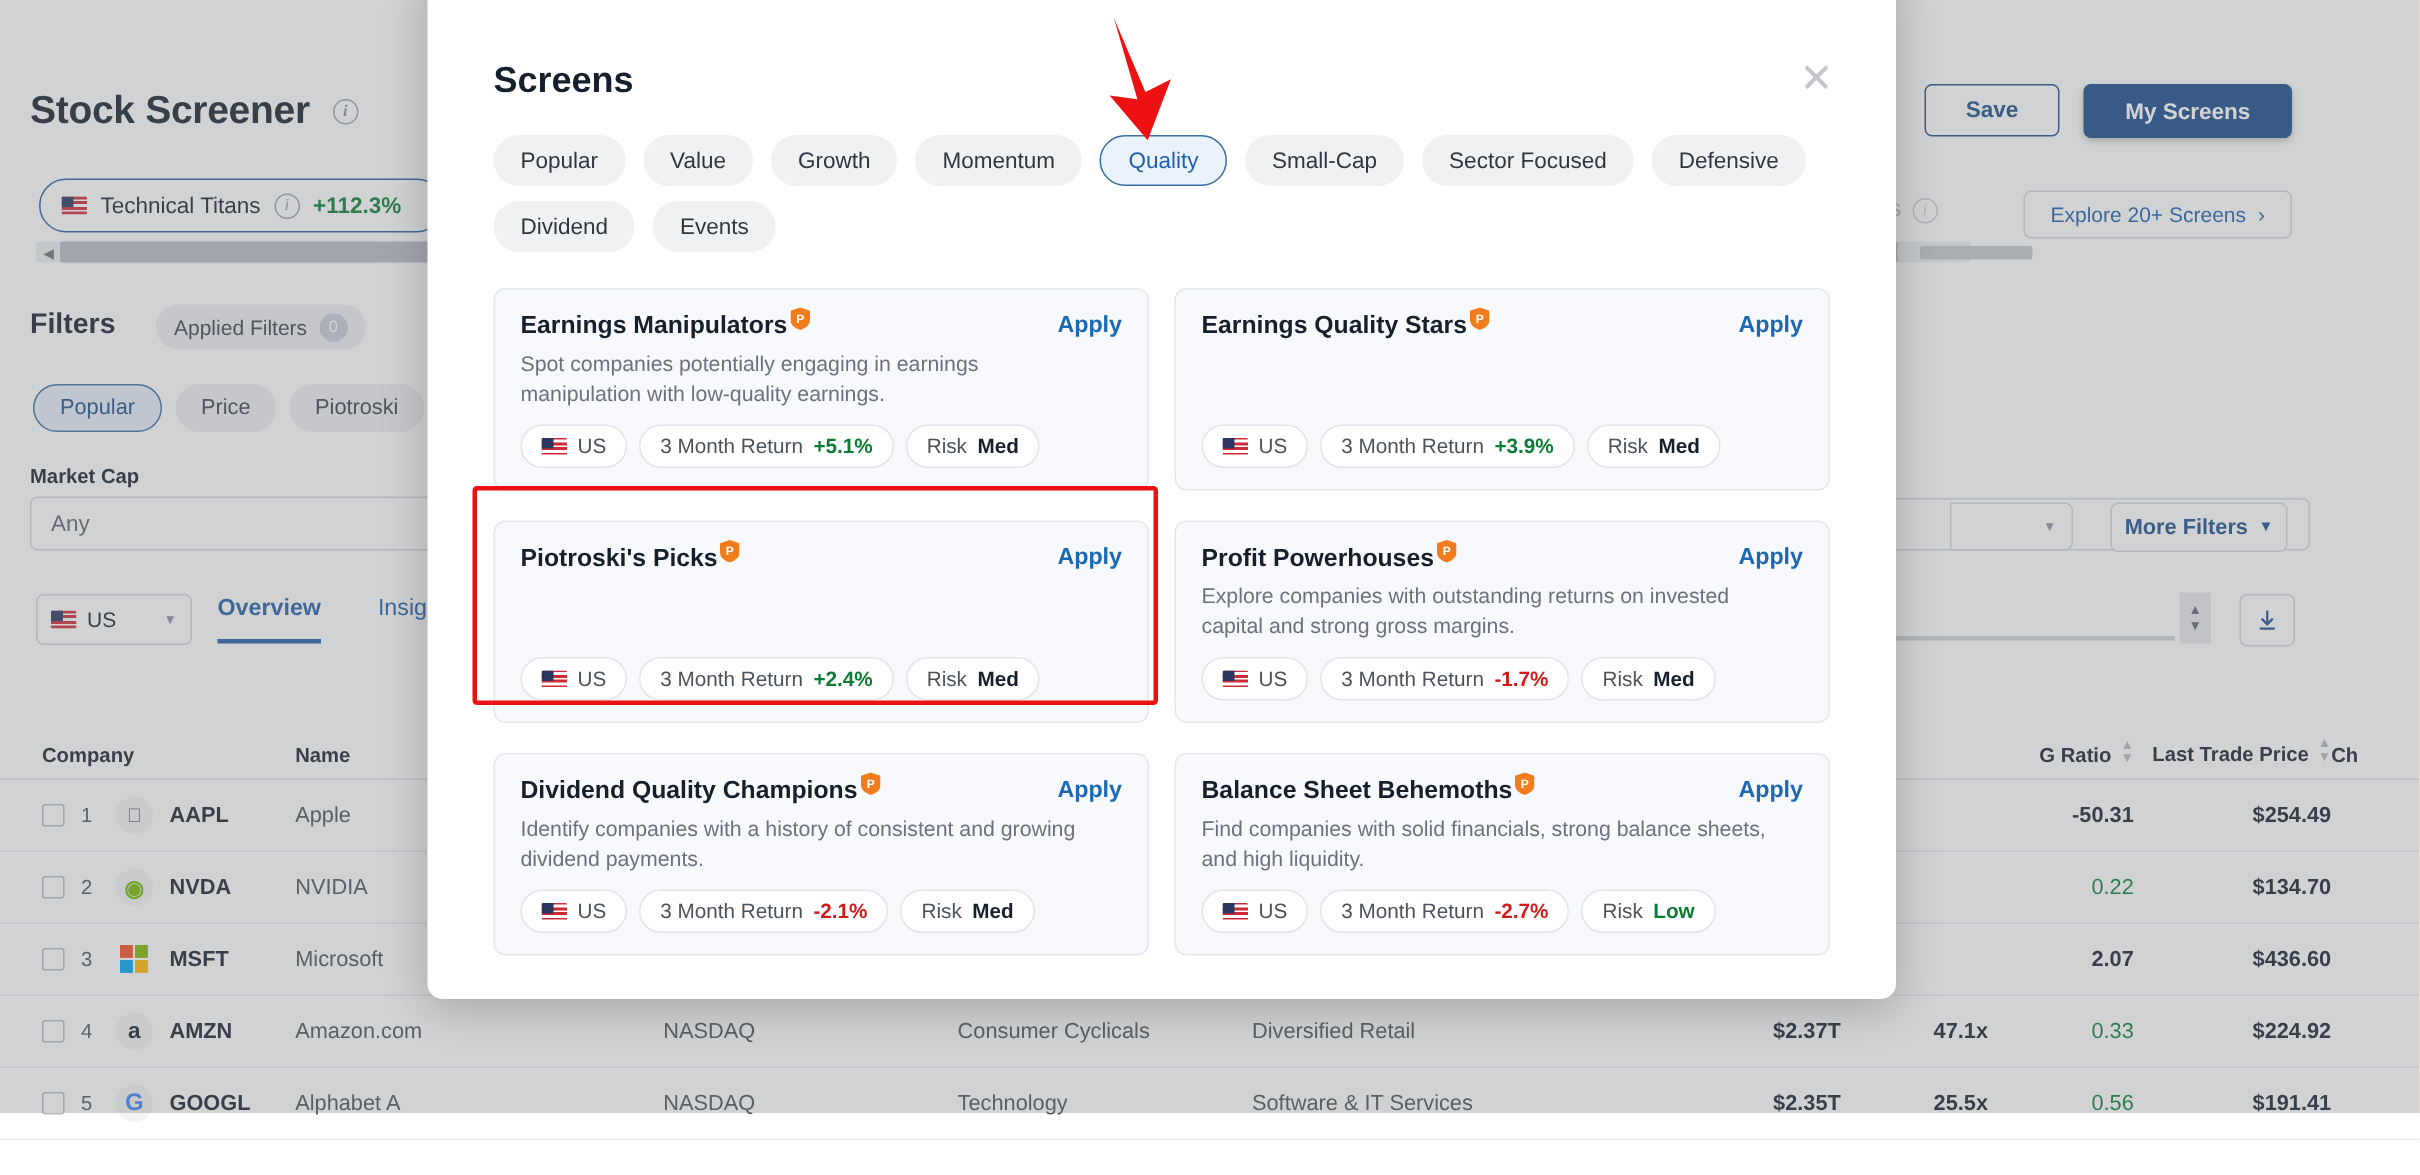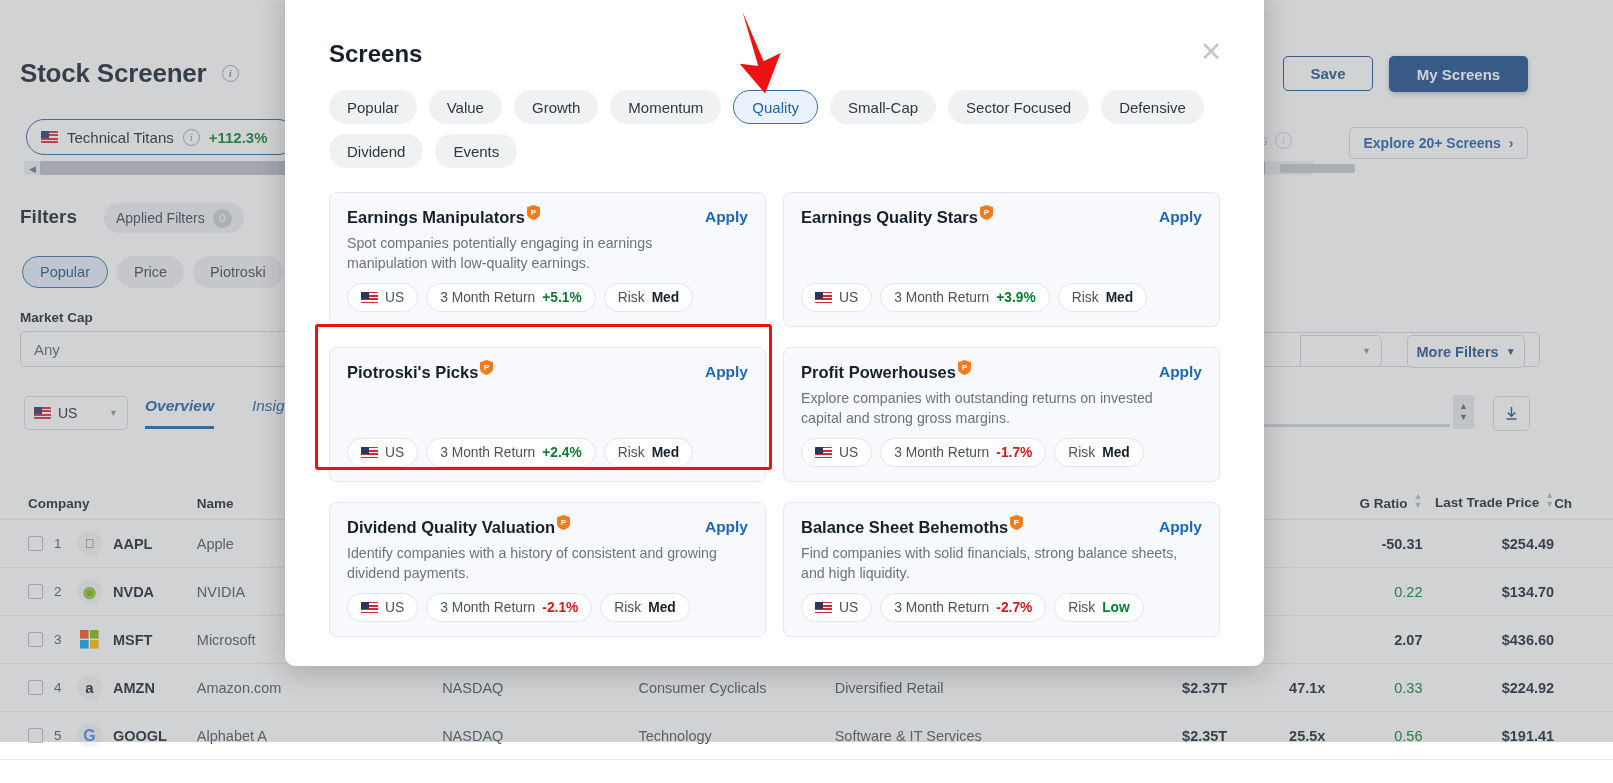--- a/index.html
+++ b/index.html
@@ -35,31 +35,31 @@
   .pillrow { position: absolute; left: 22px; top: 256px; display: flex; gap: 9px; }
   .pill { height: 32px; padding: 0 17px; border-radius: 17px; background: #eeeff1; display: flex; align-items: center; font-size: 14.5px; color: #3b444d; }
   .pill.active { background: #e4edf7; border: 1.3px solid #3a6ea5; color: #1c4f86; }
 
   .mcap-label { position: absolute; left: 20px; top: 310px; font-size: 13.5px; font-weight: bold; color: #16202c; }
   .mcap-input { position: absolute; left: 20px; top: 331px; width: 330px; height: 36px; border: 1px solid #d3d7db; border-radius: 5px; background: #fff; display: flex; align-items: center; padding: 14px 13px; font-size: 15px; color: #5d656d; }
 
   .us-select { position: absolute; left: 24px; top: 396px; width: 104px; height: 34px; border: 1px solid #d3d7db; border-radius: 5px; background: #fff; display: flex; align-items: center; gap: 7px; padding: 0 9px; font-size: 14px; color: #16202c; }
   .caret { margin-left: auto; font-size: 9px; color: #8b949e; }
 
-  .tabs { position: absolute; left: 145px; top: 397px; display: flex; gap: 38px; font-size: 15.5px; font-style: italic; }
+  .tabs { position: absolute; left: 145px; top: 397px; display: flex; gap: 38px; font-size: 15.5px; }
   .tab { color: #1e5fa8; padding-bottom: 11px; }
   .tab.active { font-weight: bold; border-bottom: 3px solid #1e5fa8; }
 
   .search-metrics { position: absolute; left: 1110px; top: 332px; width: 430px; height: 35px; border: 1px solid #d3d7db; border-radius: 5px; background: #fff; display: flex; align-items: center; padding: 0 13px; font-size: 15px; color: #8c949c; }
   .search-metrics .mag { margin-left: auto; }
 
   .btn-save { position: absolute; left: 1283px; top: 56px; width: 90px; height: 35px; border: 1.4px solid #1e4e87; border-radius: 5px; background: #fff; color: #1e4e87; font-weight: bold; font-size: 15px; display: flex; align-items: center; justify-content: center; }
   .btn-myscreens { position: absolute; left: 1389px; top: 56px; width: 139px; height: 36px; border-radius: 5px; background: #16498a; color: #fff; font-weight: bold; font-size: 15px; display: flex; align-items: center; justify-content: center; box-shadow: 0 2px 5px rgba(0,0,0,.25); }
   .favorites-tab { position: absolute; left: 1222px; top: 131px; font-size: 15.5px; color: #b9bec4; display: flex; align-items: center; gap: 7px; }
-  .btn-explore { position: absolute; left: 1349px; top: 127px; width: 179px; height: 32px; border: 1px solid #d3d7db; border-radius: 5px; background: #fff; color: #1e5fa8; font-weight: bold; font-size: 14px; display: flex; align-items: center; justify-content: center; gap: 8px; }
+  .btn-explore { position: absolute; left: 1349px; top: 127px; width: 179px; height: 32px; border: 1px solid #d3d7db; border-radius: 5px; background: #fff; color: #1e5fa8; font-weight: normal; font-size: 14px; display: flex; align-items: center; justify-content: center; gap: 8px; }
   .hscroll2 { position: absolute; left: 1280px; top: 164px; width: 75px; height: 9px; background: #c3c8cd; border-radius: 2px; }
 
   .sel-right { position: absolute; left: 1300px; top: 335px; width: 82px; height: 32px; border: 1px solid #d3d7db; border-right: 1px solid #d3d7db; border-radius: 0 5px 5px 0; background: #fff; display: flex; align-items: center; justify-content: flex-end; padding-right: 10px; }
   .btn-morefilters { position: absolute; left: 1407px; top: 335px; width: 118px; height: 33px; border: 1px solid #d3d7db; border-radius: 5px; background: #fff; color: #1e4e87; font-weight: bold; font-size: 14.5px; display: flex; align-items: center; justify-content: center; gap: 7px; }
   .stepper { position: absolute; left: 1453px; top: 395px; width: 21px; height: 34px; background: #e7e9eb; display: flex; flex-direction: column; align-items: center; justify-content: center; gap: 2px; }
   .stepper span { font-size: 9px; color: #5d656d; line-height: 1; }
   .btn-download { position: absolute; left: 1493px; top: 396px; width: 37px; height: 35px; border: 1px solid #d3d7db; border-radius: 5px; background: #fff; display: flex; align-items: center; justify-content: center; }
   .ruler { position: absolute; left: 1245px; top: 424px; width: 205px; height: 3px; background: #d0d4d8; }
 
   
@@ -499,21 +499,21 @@
           <div class="tag">
             <span>Risk</span>
             <span class="v risk">Med</span>
           </div>
         </div>
       </div>
 
       <div class="card">
         <div class="card-head">
           <div class="card-title">
-            <span>Dividend Quality Valuation</span>
+            <span>Dividend Quality Champions</span>
             <span class="pbadge">
               <svg width="13" height="15" viewBox="0 0 13 15">
                   <path d="M6.5 0 L13 2.2 L13 8.5 Q13 12.8 6.5 15 Q0 12.8 0 8.5 L0 2.2 Z" fill="#f07c1b"></path>
                   <text x="6.5" y="10" font-size="8" font-family="Liberation Sans, sans-serif" font-weight="bold" fill="#ffffff" text-anchor="middle">P</text>
                 </svg>
             </span>
           </div>
           <div class="apply">Apply</div>
         </div>
         <div class="card-desc">Identify companies with a history of consistent and growing dividend payments.</div>

